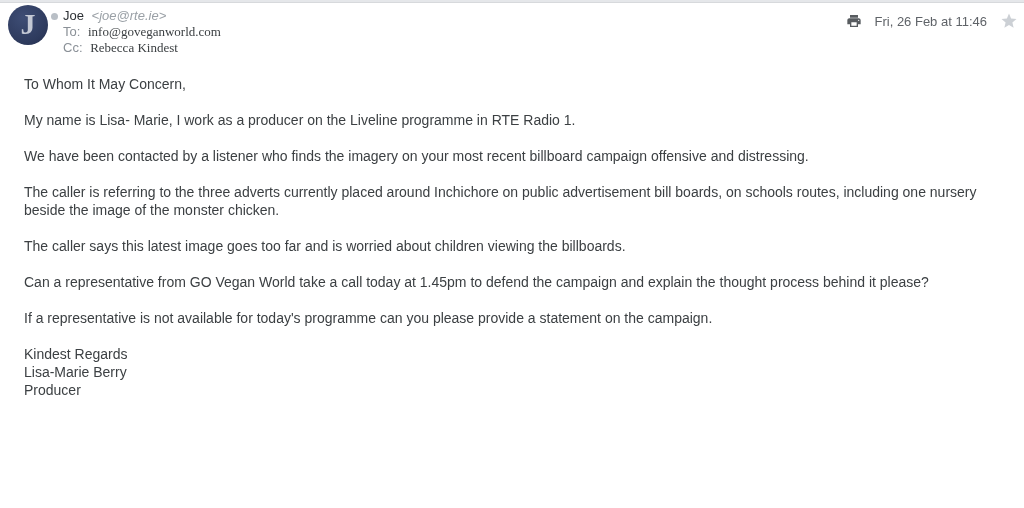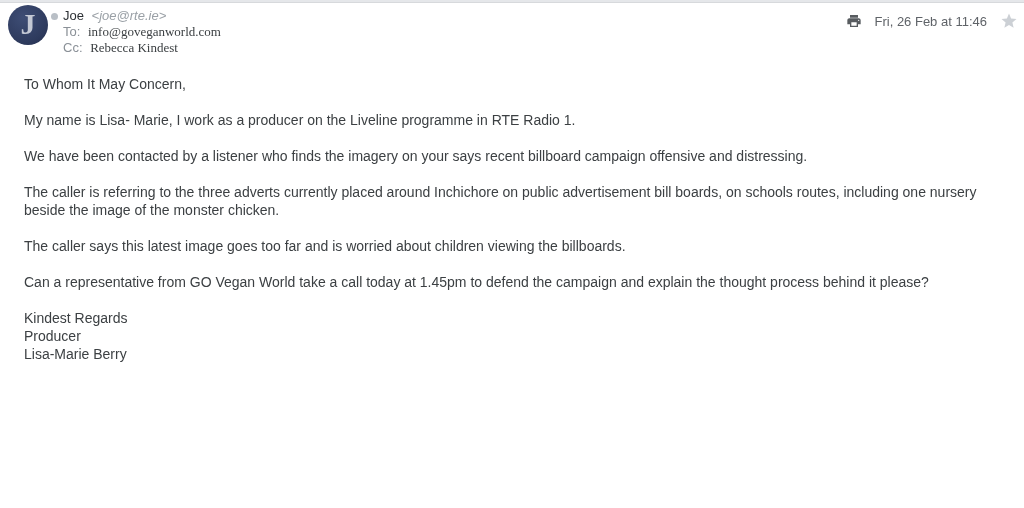--- a/index.html
+++ b/index.html
@@ -93,26 +93,27 @@
         <path fill="#ccd0d5" d="M12 17.27L18.18 21l-1.64-7.03L22 9.24l-7.19-.61L12 2 9.19 8.63 2 9.24l5.46 4.73L5.82 21z"></path>
       </svg>
     </span>
   </div>
 </header>
 
 <main class="email-body">
   <div>
       <p class="para">To Whom It May Concern,</p>
       <p class="para">My name is Lisa- Marie, I work as a producer on the Liveline programme in RTE Radio 1.</p>
-      <p class="para">We have been contacted by a listener who finds the imagery on your says recent billboard campaign offensive and distressing.</p>
+      <p class="para">We have been contacted by a listener who finds the imagery on your most recent billboard campaign offensive and distressing.</p>
       <p class="para">The caller is referring to the three adverts currently placed around Inchichore on public advertisement bill boards, on schools routes, including one nursery beside the image of the monster chicken.</p>
       <p class="para">The caller says this latest image goes too far and is worried about children viewing the billboards.</p>
       <p class="para"></p>
       <p class="para">Can a representative from GO Vegan World take a call today at 1.45pm to defend the campaign and explain the thought process behind it please?</p>
+      <p class="para">If a representative is not available for today's programme can you please provide a statement on the campaign.</p>
       <p class="para"></p>
       <p class="para"></p>
     </div>
   <div class="signature">
       <div>Kindest Regards</div>
+      <div>Lisa-Marie Berry</div>
       <div>Producer</div>
-      <div>Lisa-Marie Berry</div>
     </div>
 </main>
 
 </body></html>

